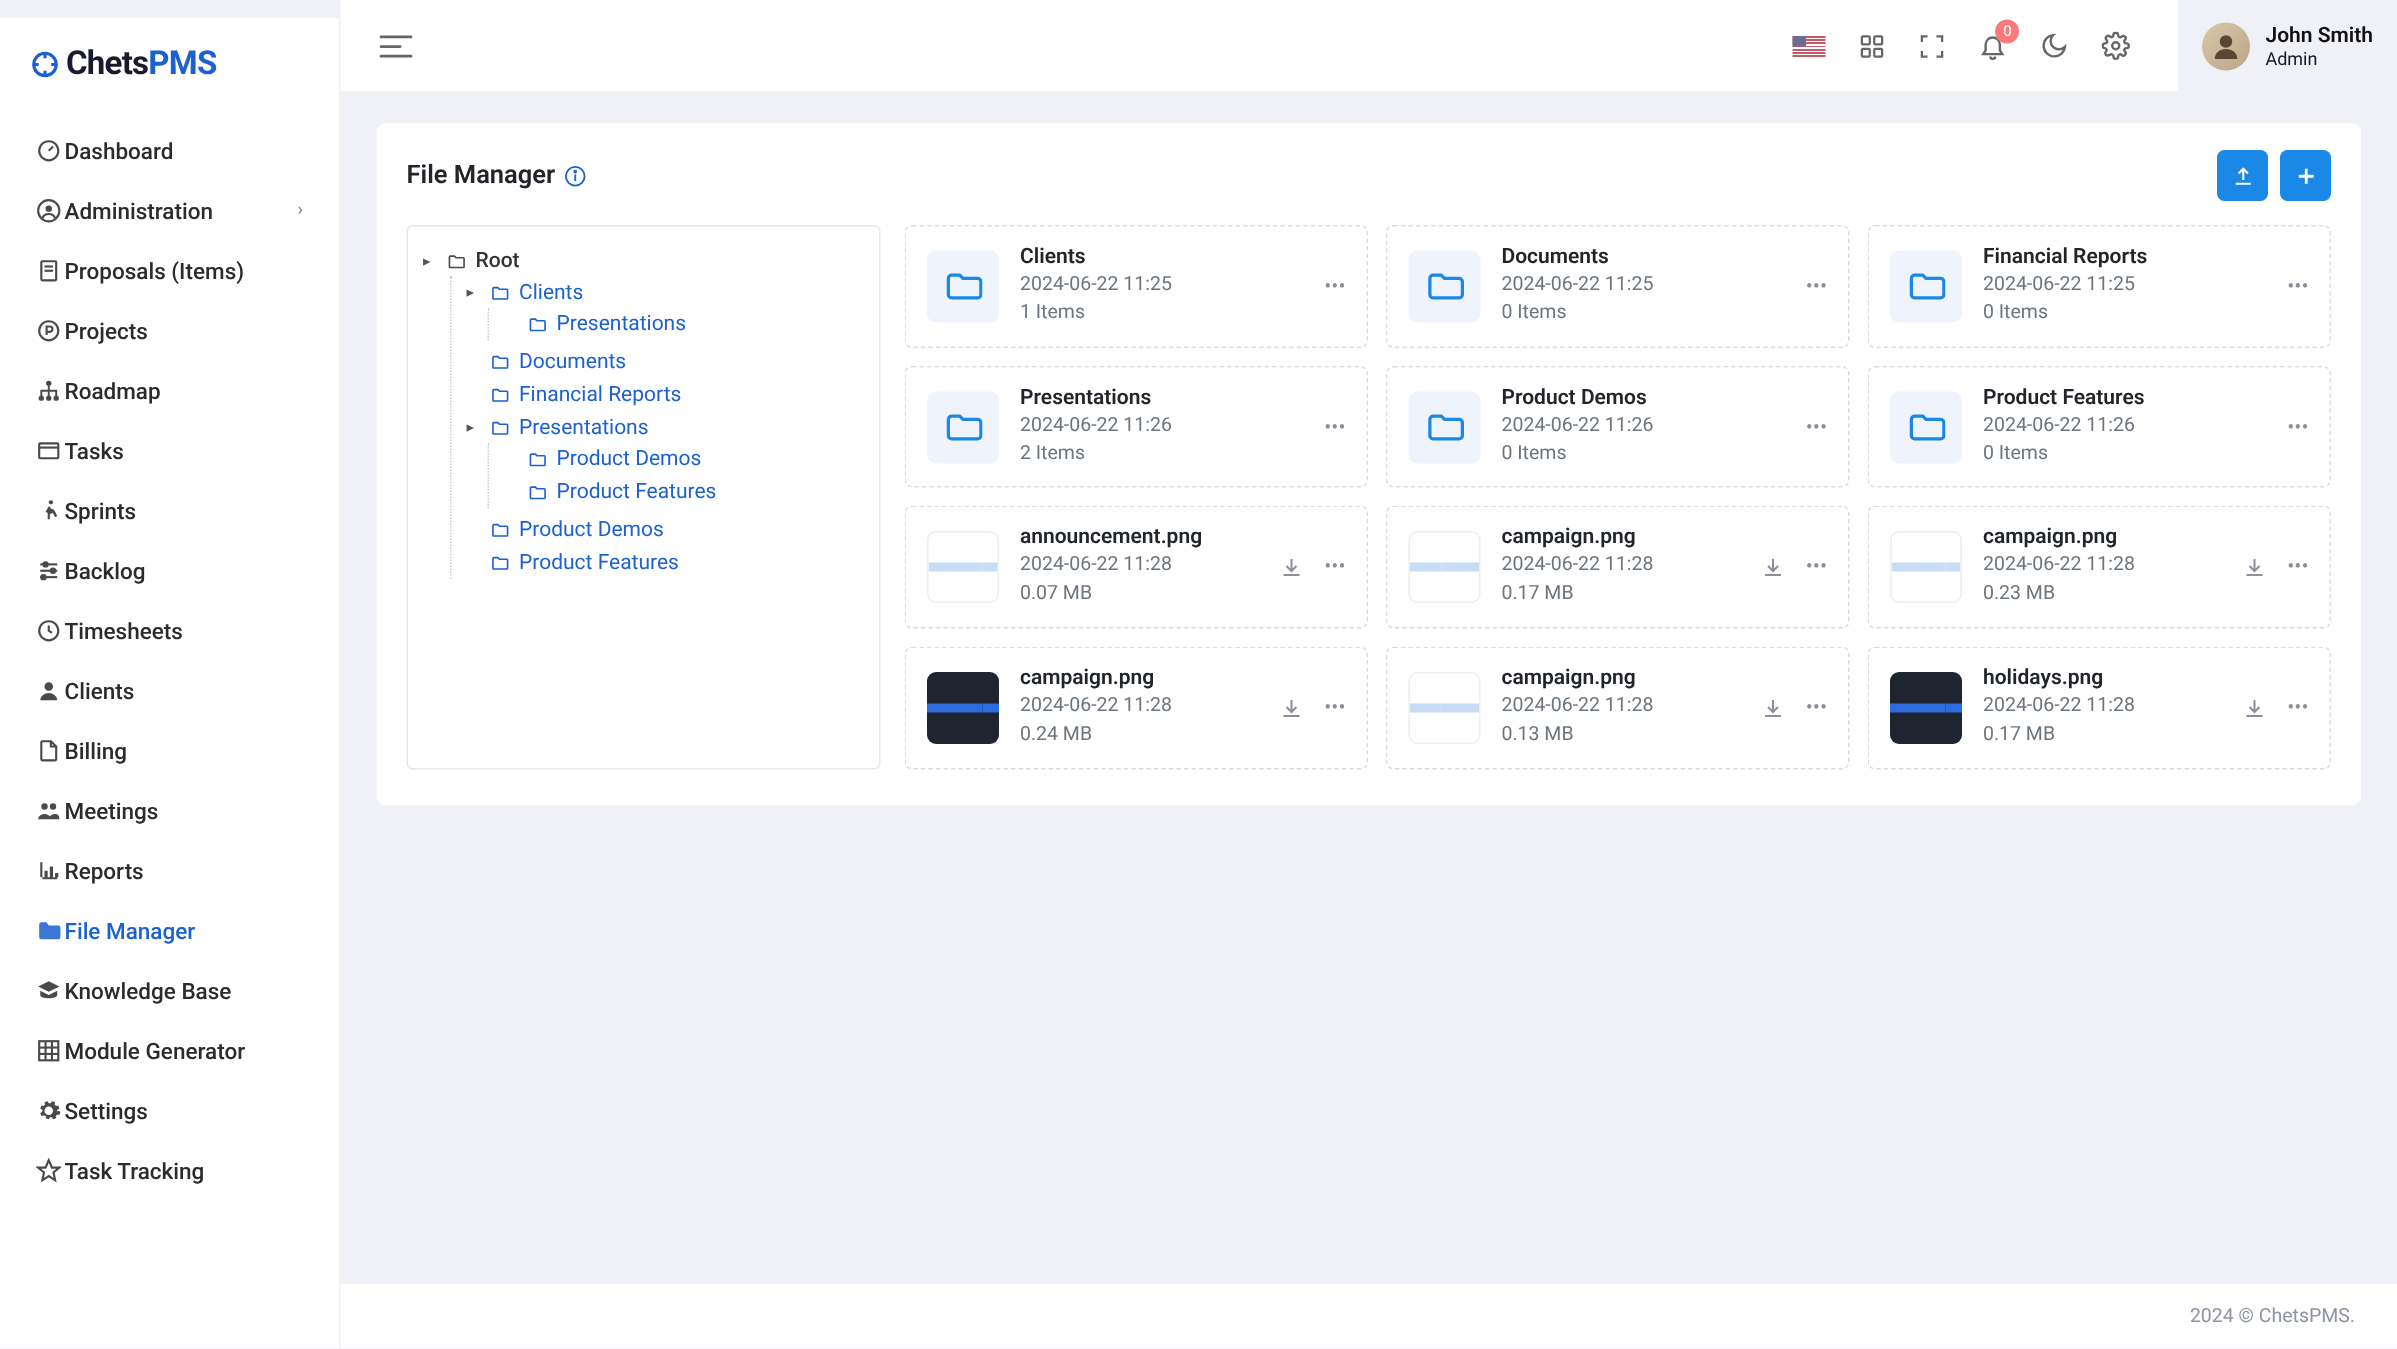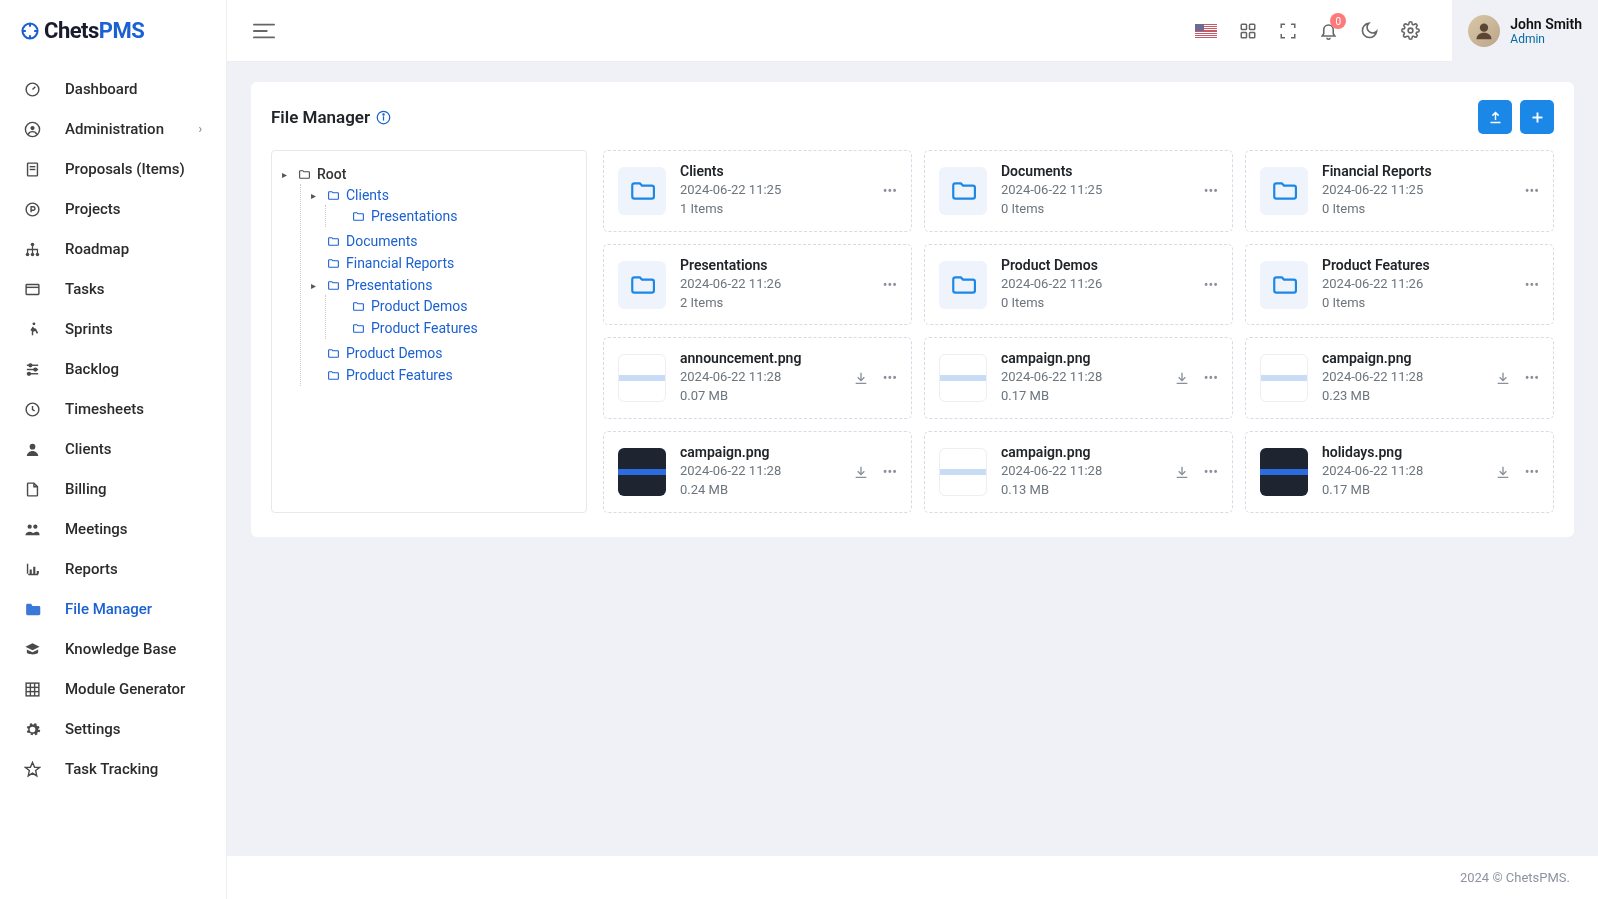--- a/index.html
+++ b/index.html
@@ -10,41 +10,41 @@
       font-size: 14px;
     }
     .app { display: flex; min-height: 100vh; }
     .sidebar {
       width: 227px;
       background: #fff;
       border-right: 1px solid #eee;
       display: flex;
       flex-direction: column;
       flex-shrink: 0;
+      margin-top: 12px;
     }
     .logo {
       padding: 18px 20px;
       font-size: 22px;
       font-weight: 700;
       color: #1a1a2e;
       letter-spacing: -0.5px;
       display: flex;
       align-items: center;
       gap: 4px;
     }
     .logo-mark {
       color: #1b61d1;
       font-size: 20px;
     }
     .logo-pms { color: #1b61d1; }
     .nav { padding: 8px 0; }
     .nav-item {
       display: flex;
-      align-items: center;
-      gap: 24px;
+      gap: 2px;
       padding: 11px 24px;
       cursor: pointer;
       color: #2b2b2b;
       font-weight: 500;
       font-size: 15px;
       position: relative;
     }
     .nav-item.active { color: #1b61d1; }
     .nav-item .nav-icon { width: 17px; height: 17px; flex-shrink: 0; opacity: .85; }
     .nav-item .chev { margin-left: auto; opacity: .55; font-size: 12px; }
@@ -86,21 +86,21 @@
       height: 62px;
     }
     .avatar {
       width: 32px; height: 32px;
       border-radius: 50%;
       background: linear-gradient(135deg,#d9c7a7,#bca58a);
       display:flex;align-items:center;justify-content:center;
     }
     .avatar svg { width: 20px; height: 20px; }
     .user-name { font-weight: 600; font-size: 14px; color: #111; }
-    .user-role { font-size: 12px; color: #0369a1; }
+    .user-role { font-size: 12px; color: #0f172a; }
     .content { padding: 20px 24px; flex: 1; }
     .card {
       background: #fff;
       border-radius: 6px;
       padding: 18px 20px 24px;
     }
     .page-head { display: flex; align-items: center; margin-bottom: 16px; }
     .page-title { font-size: 17px; font-weight: 600; }
     .info-icon { color: #1b61d1; margin-left: 6px; font-size: 15px; }
     .head-actions { margin-left: auto; display: flex; gap: 8px; }

